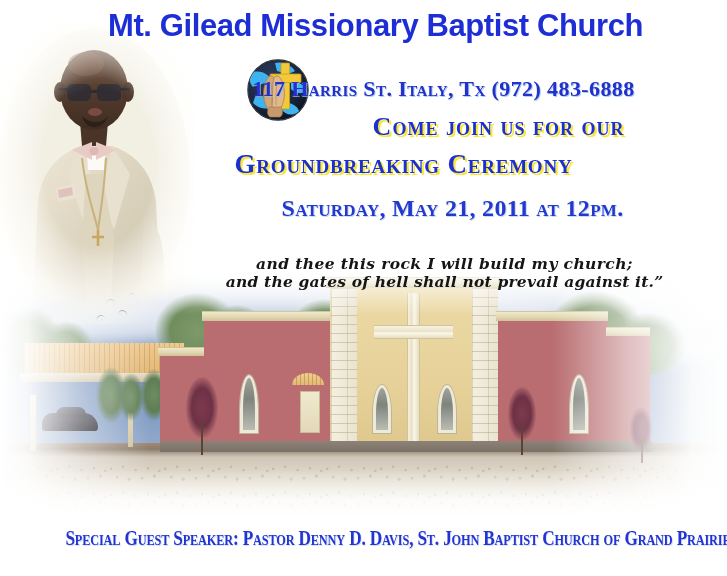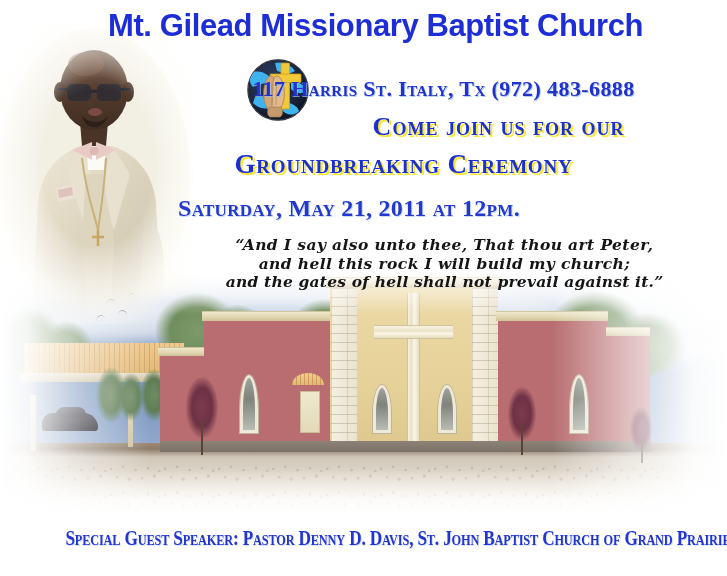--- a/index.html
+++ b/index.html
@@ -194,21 +194,21 @@
     text-align: center; padding-left: 190px;
     font-size: 26px; letter-spacing: 1px; margin-left: 40px;
   }
   #ceremony {
     left: 0; top: 149px; width: 727px;
     text-align: center; padding-left: 80px;
     font-size: 27px; letter-spacing: .8px;
   }
   #datetime {
     left: 0; top: 195px; width: 727px;
-    text-align: left; padding-left: 178px;
+    text-align: center; padding-left: 178px;
     font-family: "Liberation Serif", serif;
     font-weight: bold;
     font-variant: small-caps;
     font-size: 24px;
     letter-spacing: .3px;
     color: #2438cf;
     text-shadow: 1px 1px 0 rgba(160,195,238,.6);
   }
 
   #scripture {
@@ -497,20 +497,20 @@
 
   <div class="txt" id="address">117 Harris St. Italy, Tx (972) 483-6888</div>
 
   <div class="txt glow-blue" id="come-join">Come join us for our</div>
 
   <div class="txt glow-blue" id="ceremony">Groundbreaking Ceremony</div>
 
   <div class="txt" id="datetime">Saturday, May 21, 2011 at 12pm.</div>
 
   <div id="scripture">
-    <span>“And I say also unto thee, That thou art Peter,</span><br>
-    <span>and hell this rock I will build my church;</span><br>
+    <br>
+    <span>and thee this rock I will build my church;</span><br>
     <span class="l3">and the gates of hell shall not prevail against it.”</span>
   </div>
 
   <div id="banner">Special Guest Speaker: Pastor Denny D. Davis, St. John Baptist Church of Grand Prairie/Southlake TX</div>
 
 </div>
 
 </body></html>

